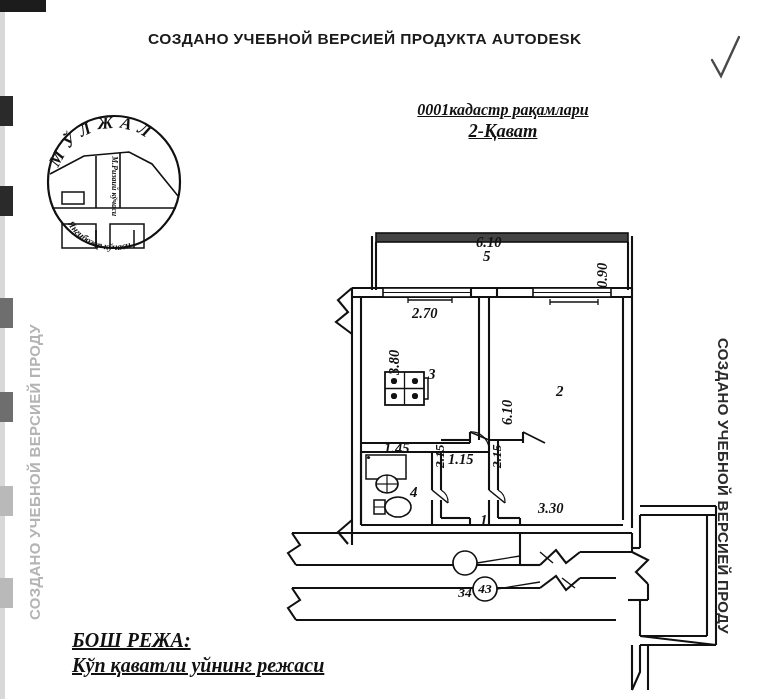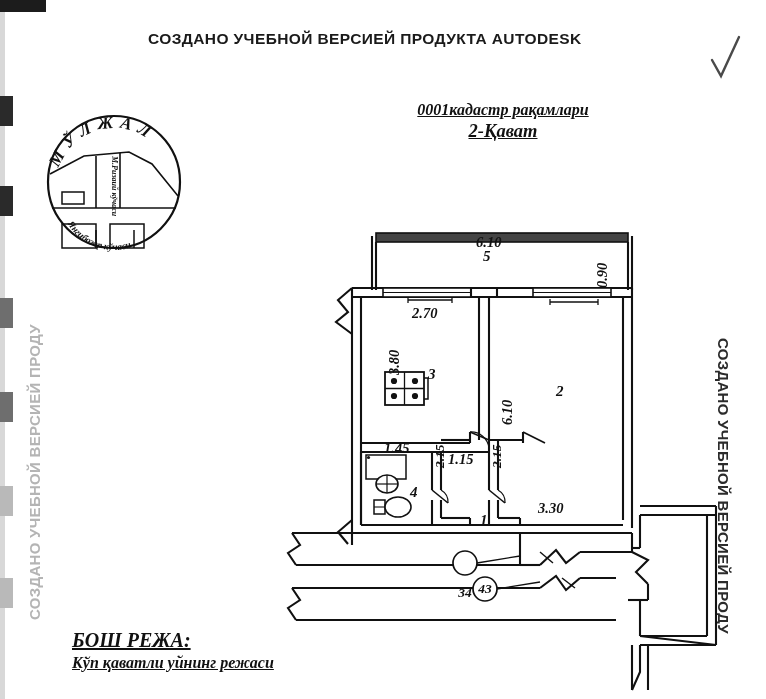--- a/index.html
+++ b/index.html
@@ -106,21 +106,21 @@
     font-style: italic;
     font-weight: bold;
     color: #111;
   }
   .legend .line {
     text-decoration: underline;
     white-space: nowrap;
     line-height: 1.25;
   }
   .lg-1 { font-size: 20px; }
-  .lg-2 { font-size: 16px; }
+  .lg-2 { font-size: 20px; }
   .lg-3 { font-size: 16px; }
 
   
   .checkmark {
     position: absolute;
     left: 706px; top: 34px;
     width: 40px; height: 48px;
   }
 
   

